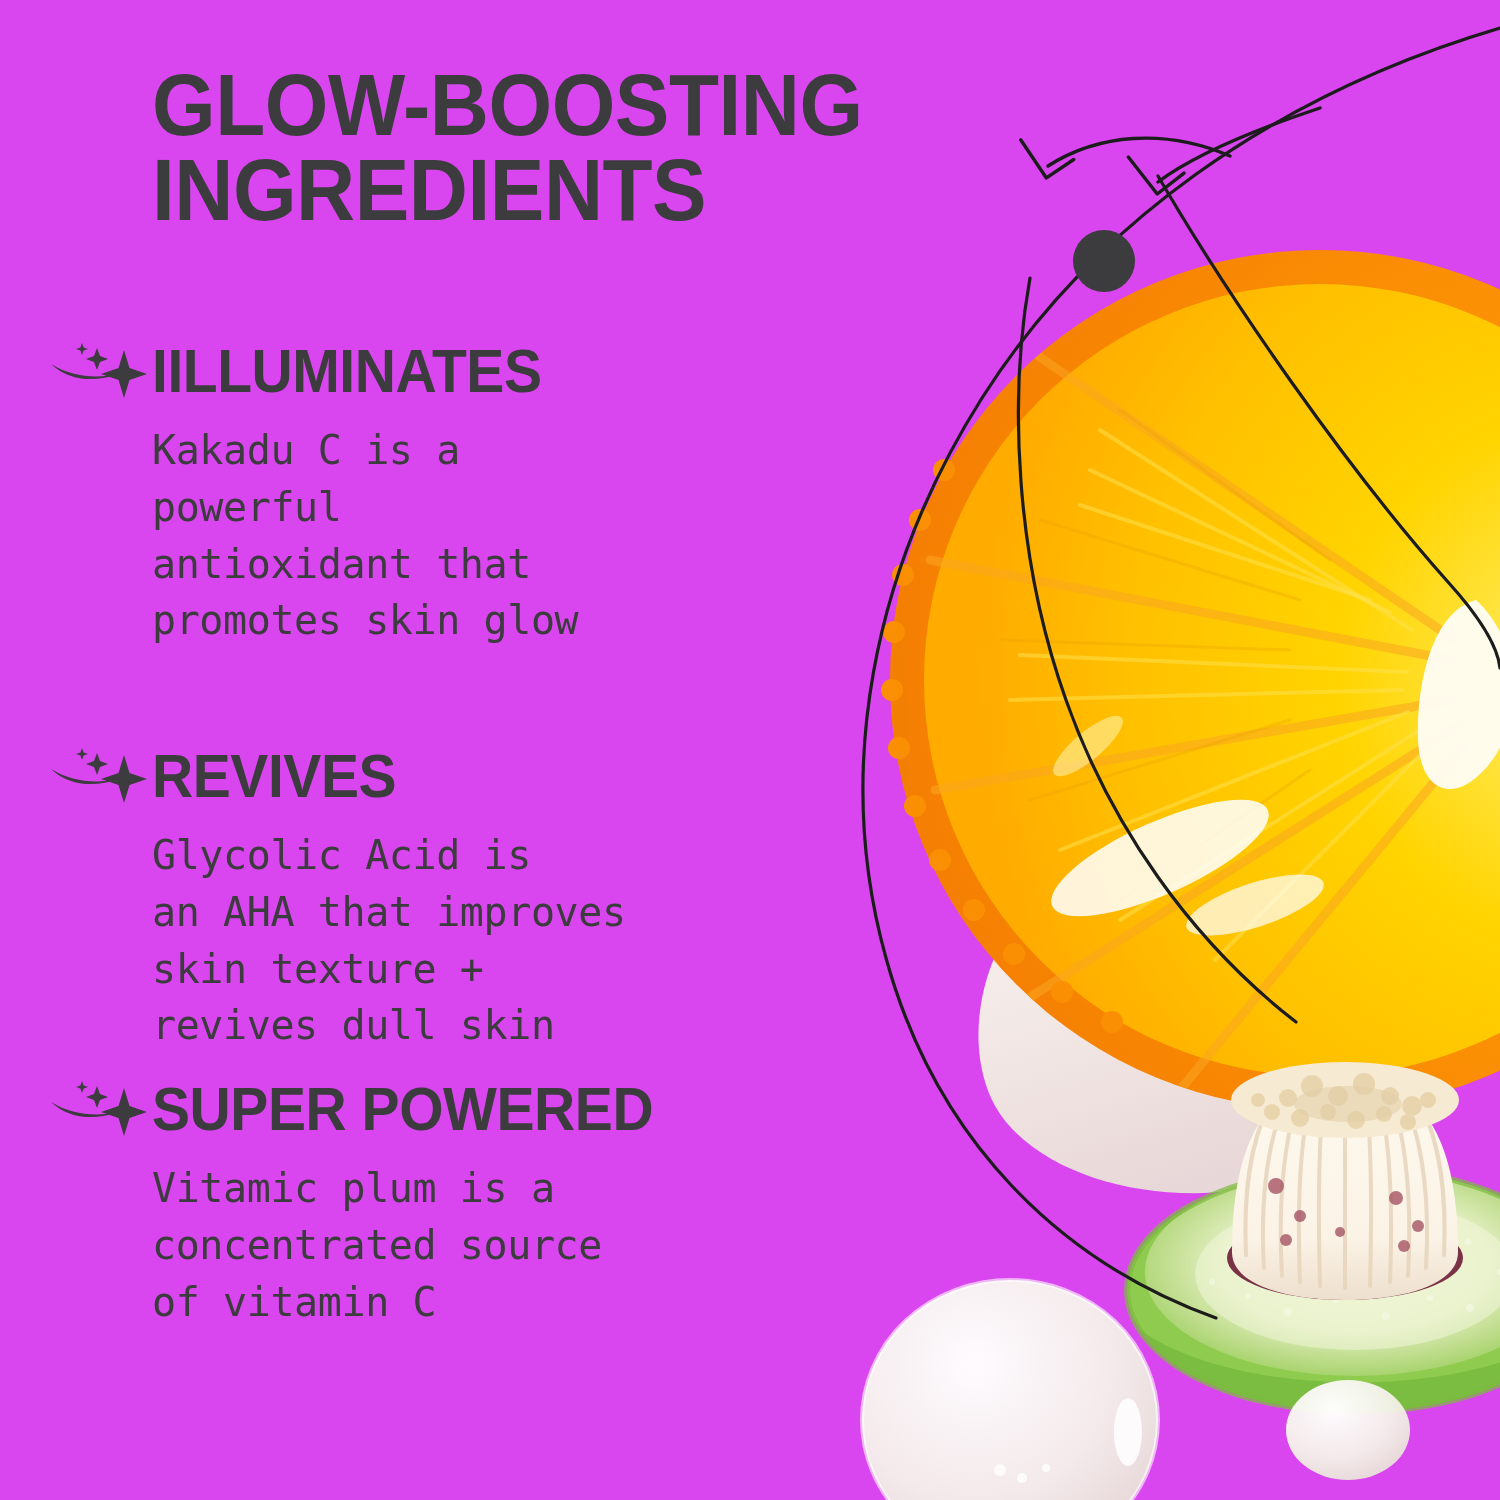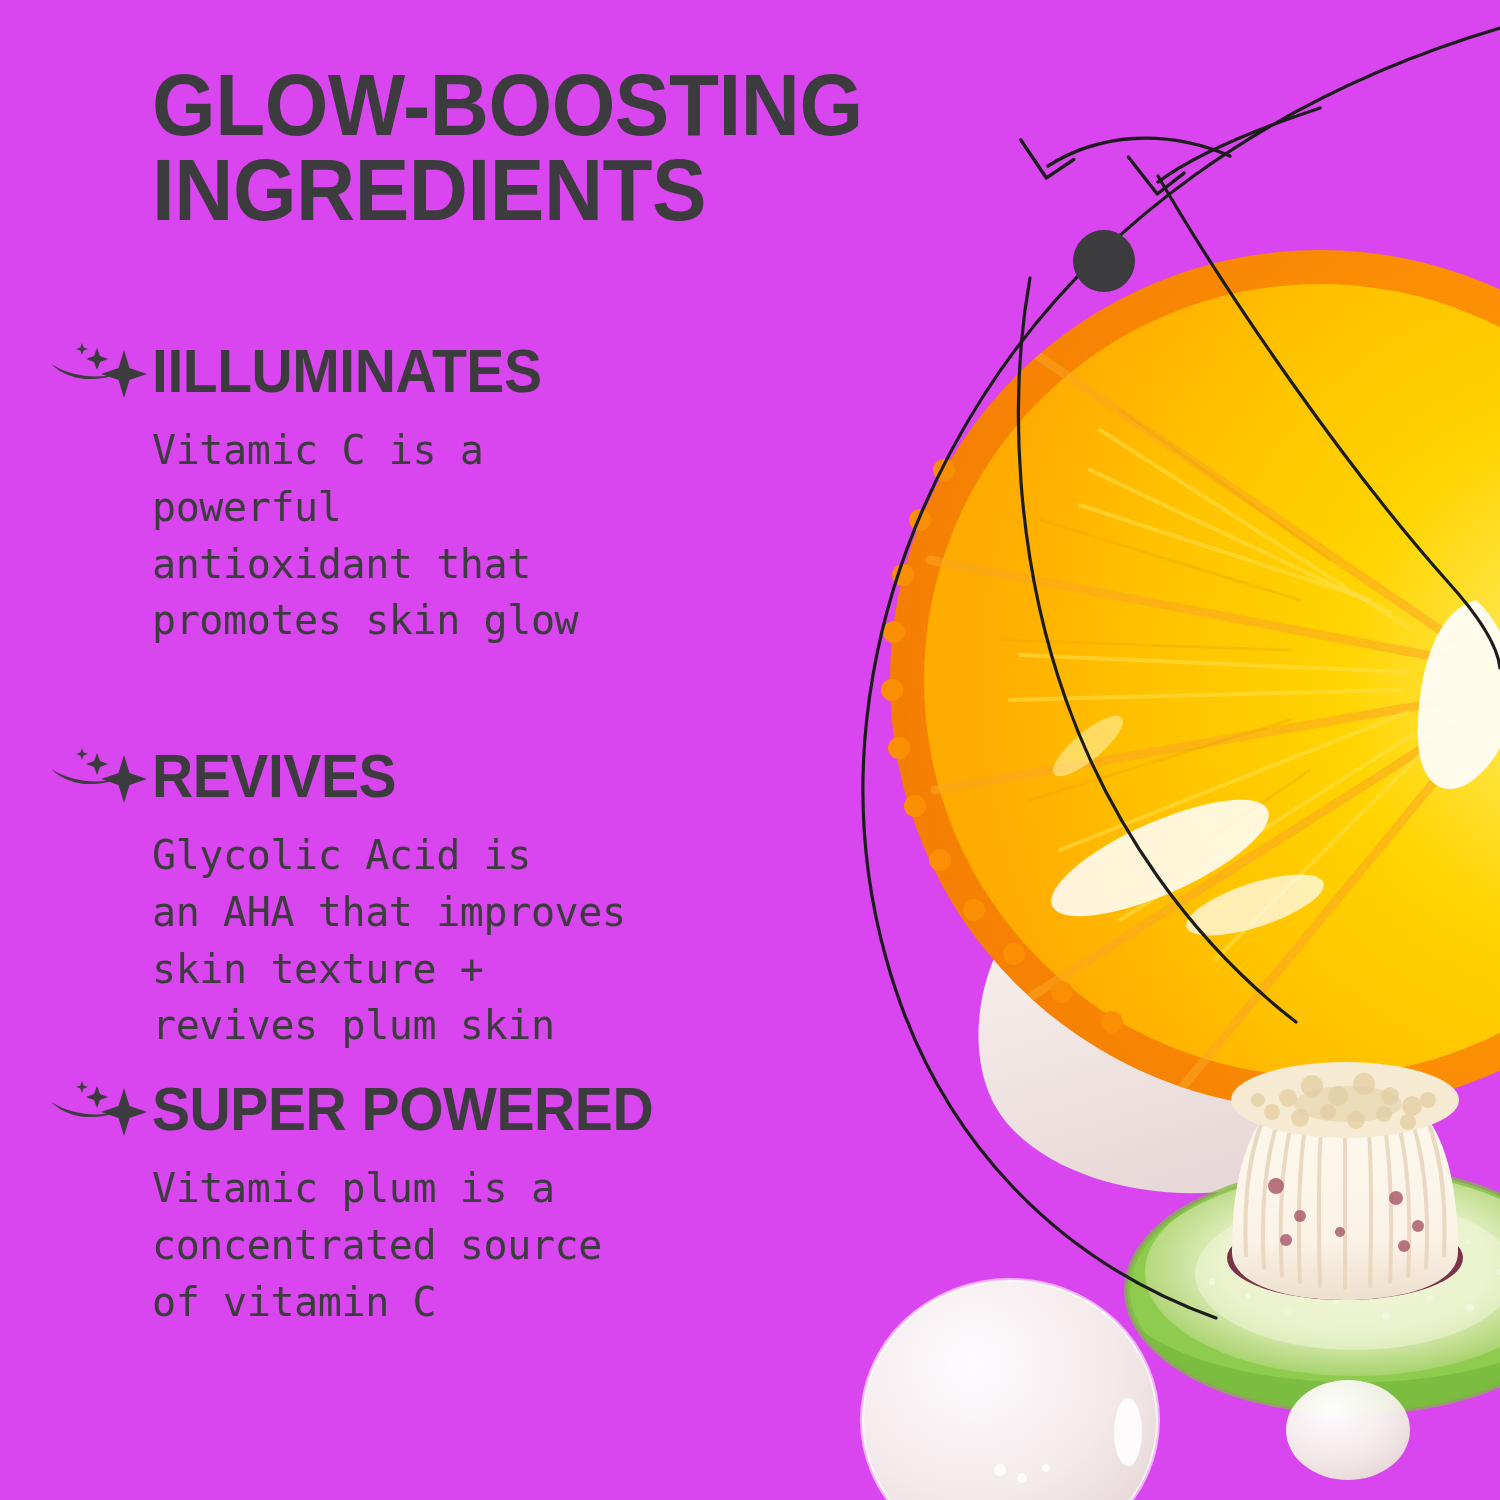--- a/index.html
+++ b/index.html
@@ -364,42 +364,42 @@
         <span class="sparkle-icon">
           <svg viewBox="0 0 104 66" xmlns="http://www.w3.org/2000/svg">
             <path d="M76 10 L81.5 28 L99 34 L81.5 40 L76 58 L70.5 40 L53 34 L70.5 28 Z" fill="#3c3c3e"></path>
             <path d="M3 24 C24 37 48 39 70.5 34 C48 42 22 42 3 24 Z" fill="#3c3c3e"></path>
             <path d="M49 8 L52 16 L60 19 L52 22 L49 30 L46 22 L38 19 L46 16 Z" fill="#3c3c3e"></path>
             <path d="M34 3 L35.6 7.4 L40 9 L35.6 10.6 L34 15 L32.4 10.6 L28 9 L32.4 7.4 Z" fill="#3c3c3e"></path>
           </svg>
         </span>
         <span class="feature-title">IILLUMINATES</span>
       </div>
-      <p class="feature-body">Vitamic C is a
+      <p class="feature-body">Kakadu C is a
 powerful
 antioxidant that
 promotes skin glow</p>
     </section>
 
     <section class="feature" id="feature-1">
       <div class="feature-head">
         <span class="sparkle-icon">
           <svg viewBox="0 0 104 66" xmlns="http://www.w3.org/2000/svg">
             <path d="M76 10 L81.5 28 L99 34 L81.5 40 L76 58 L70.5 40 L53 34 L70.5 28 Z" fill="#3c3c3e"></path>
             <path d="M3 24 C24 37 48 39 70.5 34 C48 42 22 42 3 24 Z" fill="#3c3c3e"></path>
             <path d="M49 8 L52 16 L60 19 L52 22 L49 30 L46 22 L38 19 L46 16 Z" fill="#3c3c3e"></path>
             <path d="M34 3 L35.6 7.4 L40 9 L35.6 10.6 L34 15 L32.4 10.6 L28 9 L32.4 7.4 Z" fill="#3c3c3e"></path>
           </svg>
         </span>
         <span class="feature-title">REVIVES</span>
       </div>
       <p class="feature-body">Glycolic Acid is
 an AHA that improves
 skin texture +
-revives plum skin</p>
+revives dull skin</p>
     </section>
 
     <section class="feature" id="feature-2">
       <div class="feature-head">
         <span class="sparkle-icon">
           <svg viewBox="0 0 104 66" xmlns="http://www.w3.org/2000/svg">
             <path d="M76 10 L81.5 28 L99 34 L81.5 40 L76 58 L70.5 40 L53 34 L70.5 28 Z" fill="#3c3c3e"></path>
             <path d="M3 24 C24 37 48 39 70.5 34 C48 42 22 42 3 24 Z" fill="#3c3c3e"></path>
             <path d="M49 8 L52 16 L60 19 L52 22 L49 30 L46 22 L38 19 L46 16 Z" fill="#3c3c3e"></path>
             <path d="M34 3 L35.6 7.4 L40 9 L35.6 10.6 L34 15 L32.4 10.6 L28 9 L32.4 7.4 Z" fill="#3c3c3e"></path>

